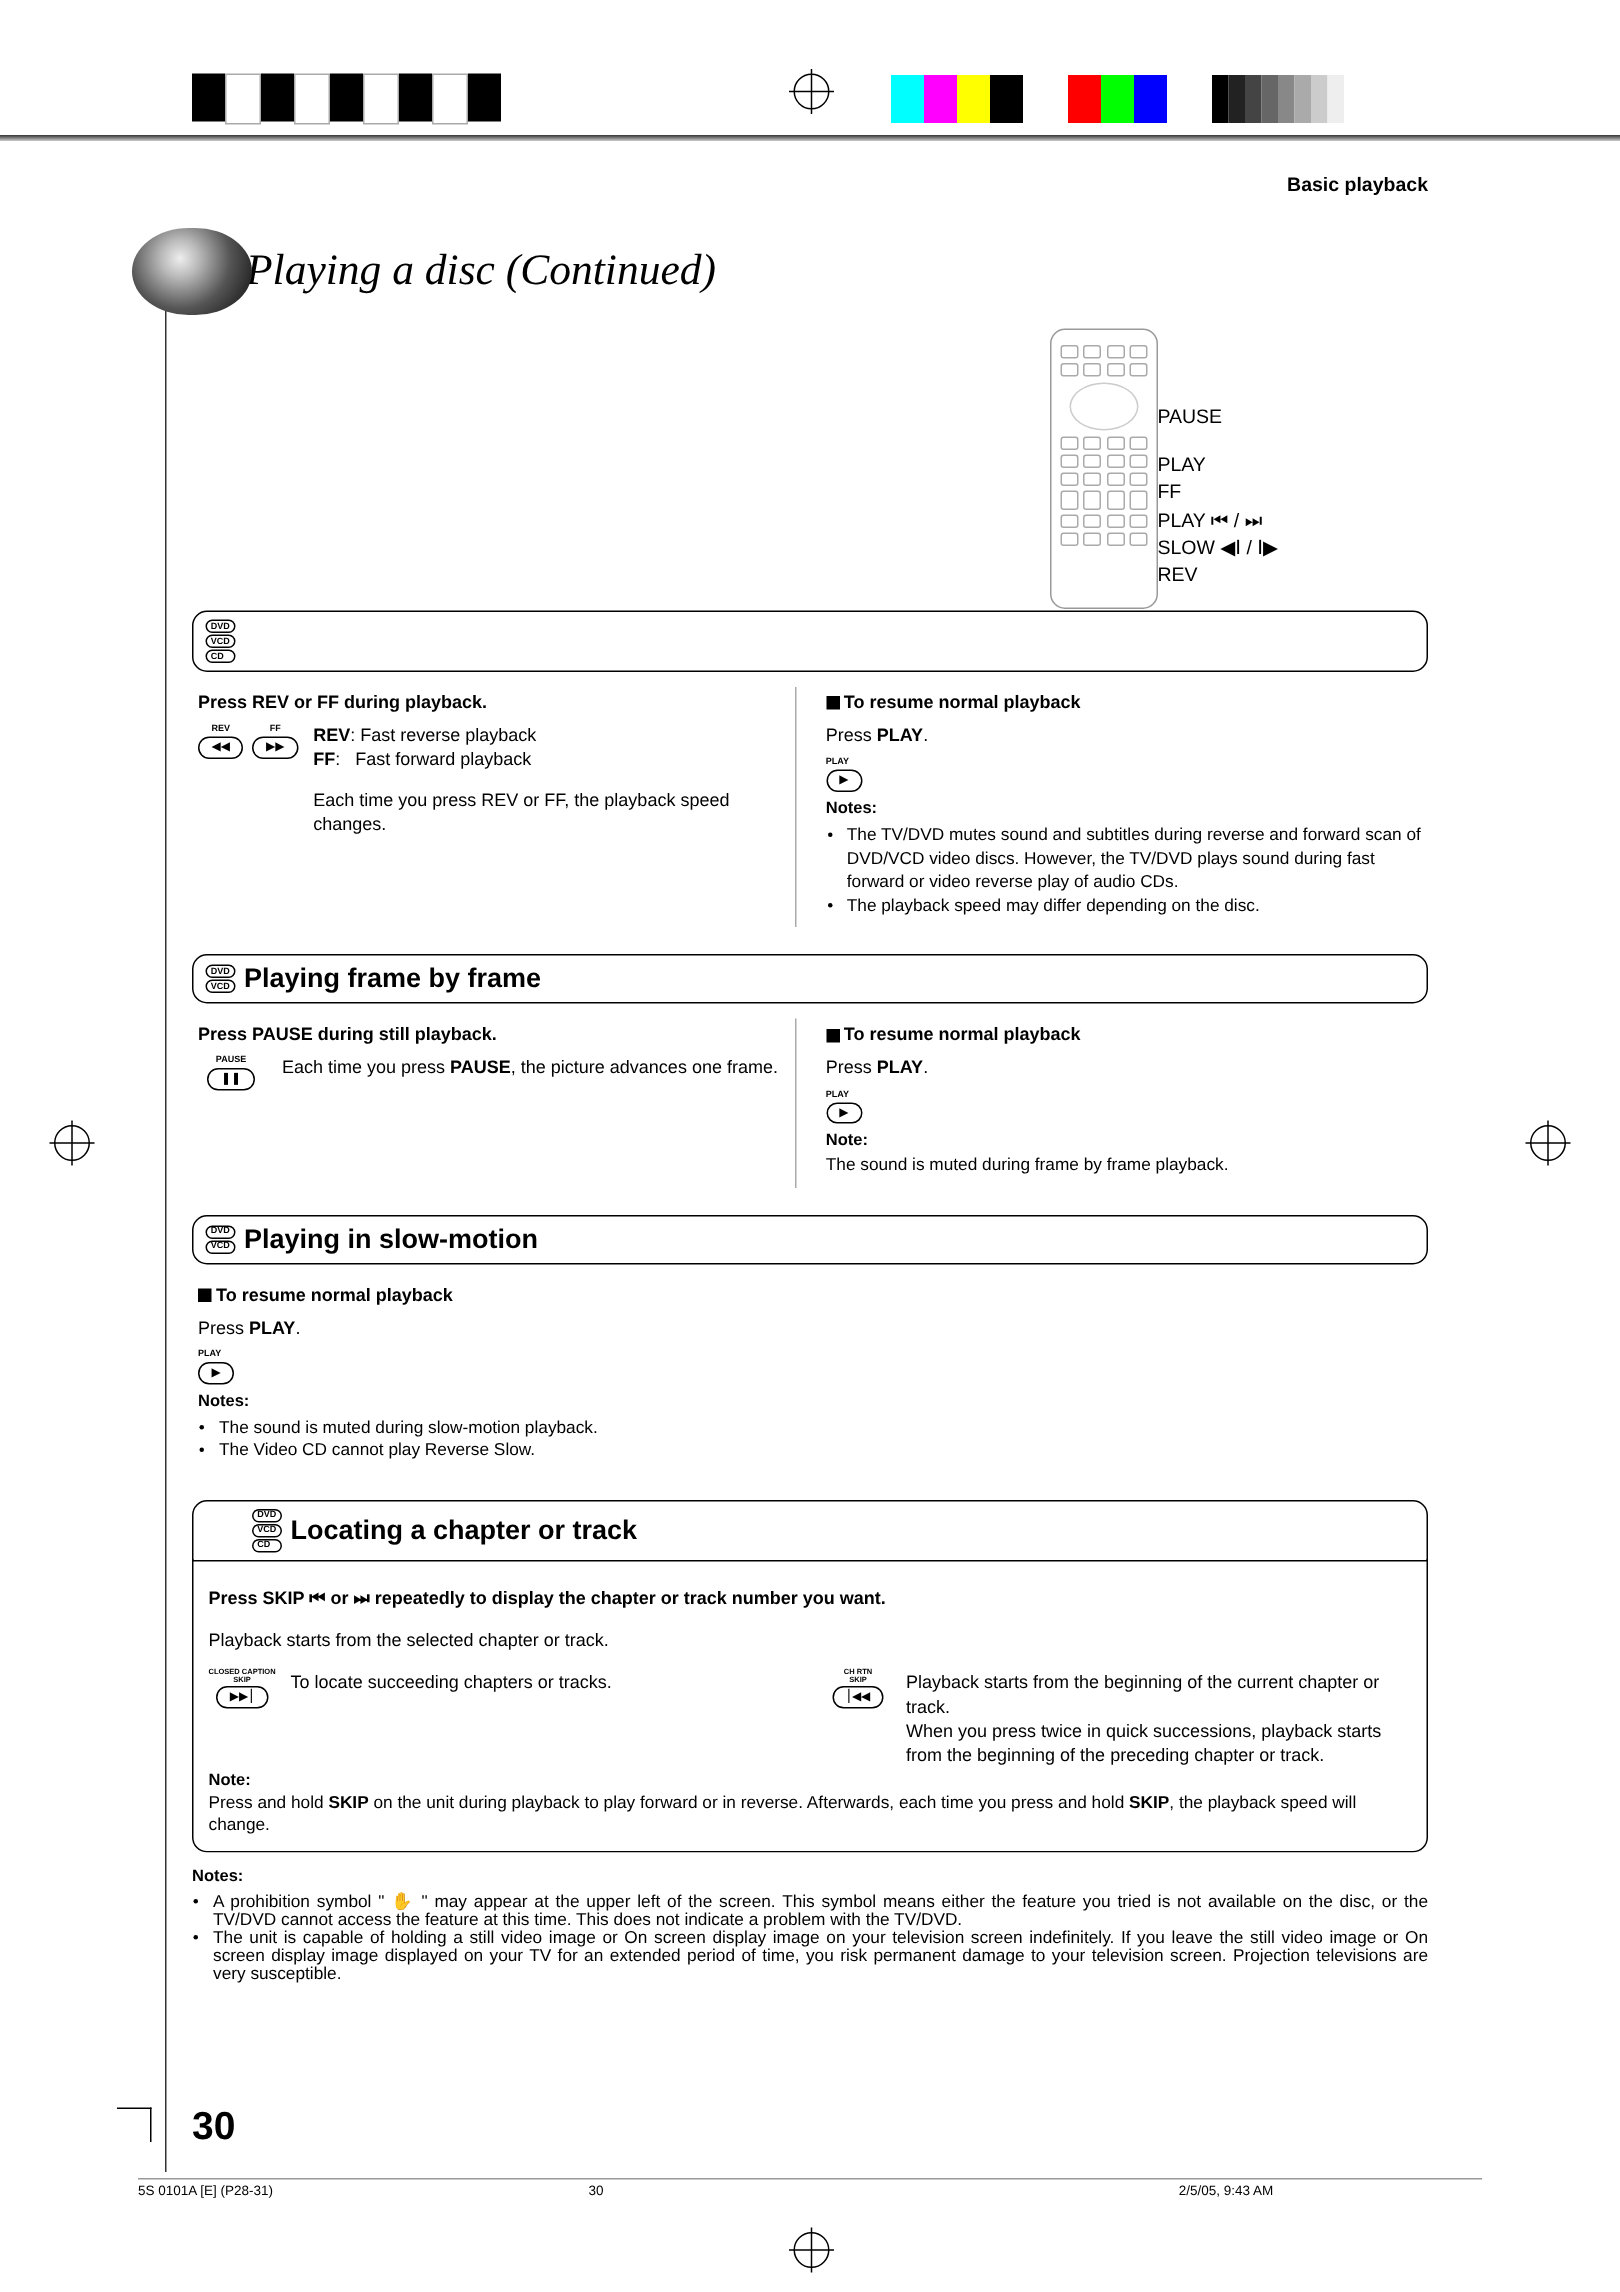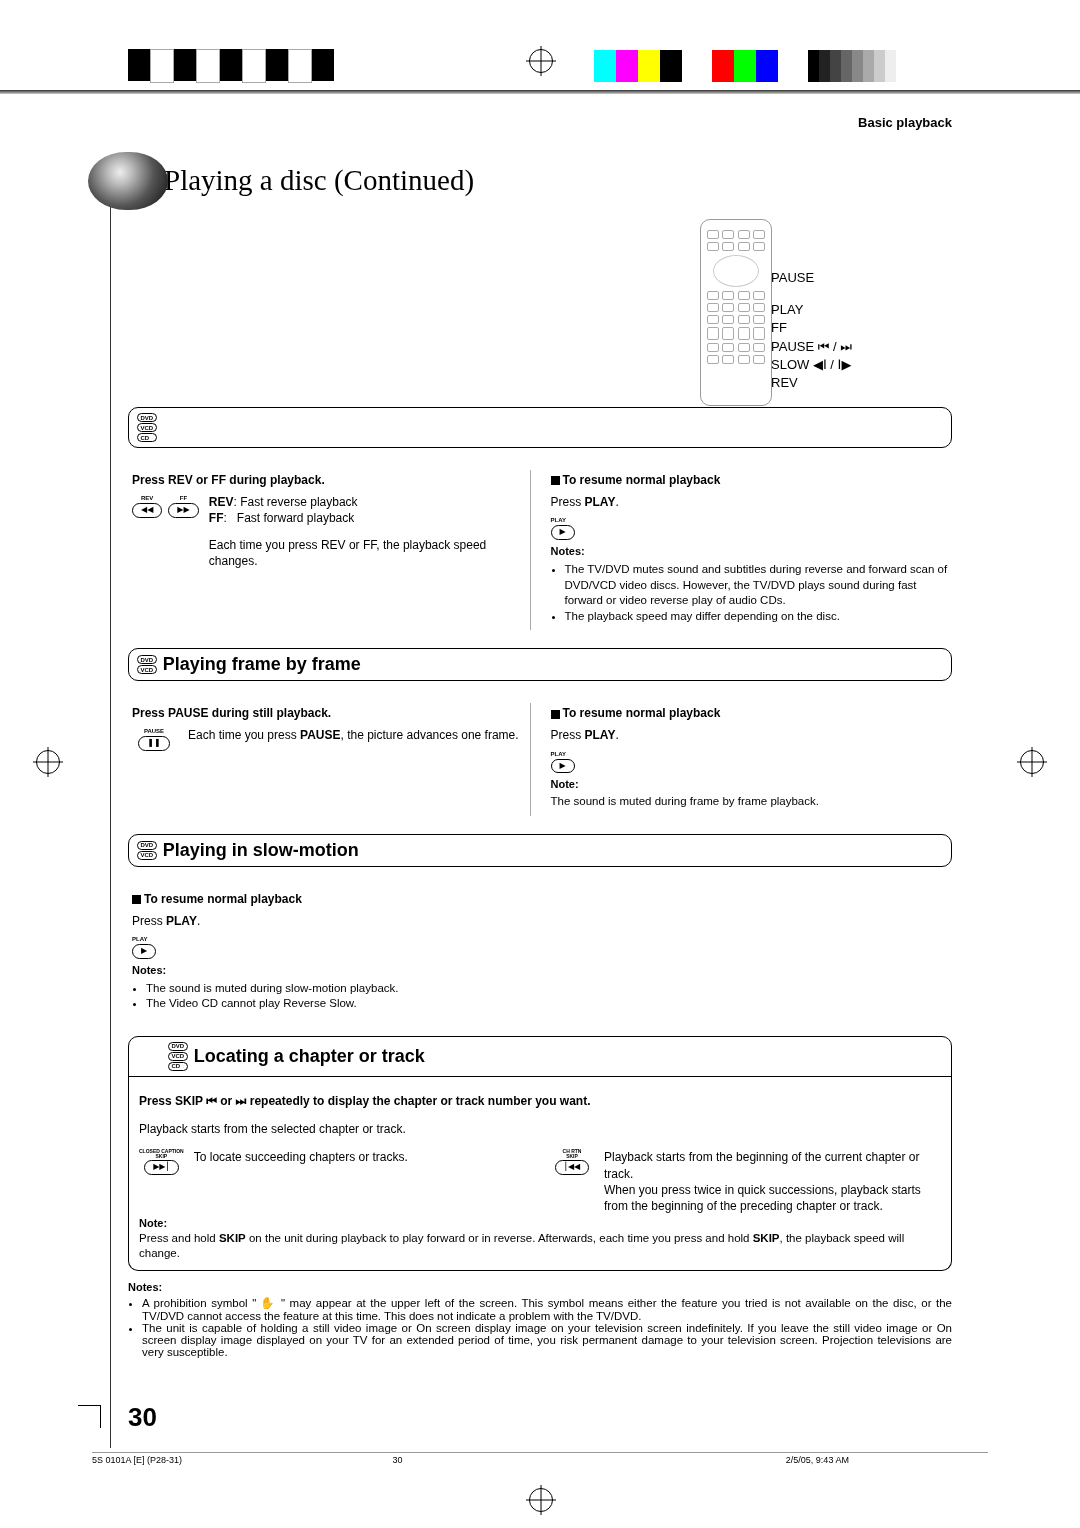--- a/index.html
+++ b/index.html
@@ -84,20 +84,21 @@
     height: 58px;
     background: radial-gradient(circle at 40% 35%, #eee 0%, #bbb 20%, #555 55%, #111 95%);
     border-radius: 60px 60px 60px 60px / 46px 46px 46px 46px;
     margin-right: -14px;
     z-index: 1;
     position: absolute;
     left: -40px;
   }
   .title-text {
     font-family: "Times New Roman", serif;
+    font-style: italic;
     font-size: 29px;
     font-weight: normal;
     margin-left: 36px;
   }
 
   
   .remote {
     position: absolute;
     right: 180px;
     top: 0;
@@ -152,21 +153,20 @@
   
   .two-col {
     display: flex;
     gap: 20px;
     padding: 0 4px;
   }
   .col {
     flex: 1;
     font-size: 12px;
     line-height: 1.35;
-    margin-top: 12px;
   }
   .col p { margin: 2px 0 6px 0; }
   .bold { font-weight: bold; }
   .icon-row { display: flex; align-items: flex-start; gap: 12px; margin: 6px 0; }
   .key-icon {
     min-width: 44px;
     text-align: center;
     font-size: 9px;
   }
   .key-oval {
@@ -327,21 +327,21 @@
               <span class="remote-btn"></span>
               <span class="remote-btn"></span>
             </div>
         </div>
       </div>
       <div class="remote-labels">
         <div>PAUSE</div>
         <div style="height:14px"></div>
         <div>PLAY</div>
         <div>FF</div>
-        <div>PAUSE ⏮ / ⏭</div>
+        <div>PLAY ⏮ / ⏭</div>
         <div>SLOW ◀Ⅰ / Ⅰ▶</div>
         <div>REV</div>
       </div>
     </div>
 
     <div class="sec-head">
       <div class="disc-tags">
         <span class="disc-tag">DVD</span>
         <span class="disc-tag">VCD</span>
         <span class="disc-tag">CD</span>

